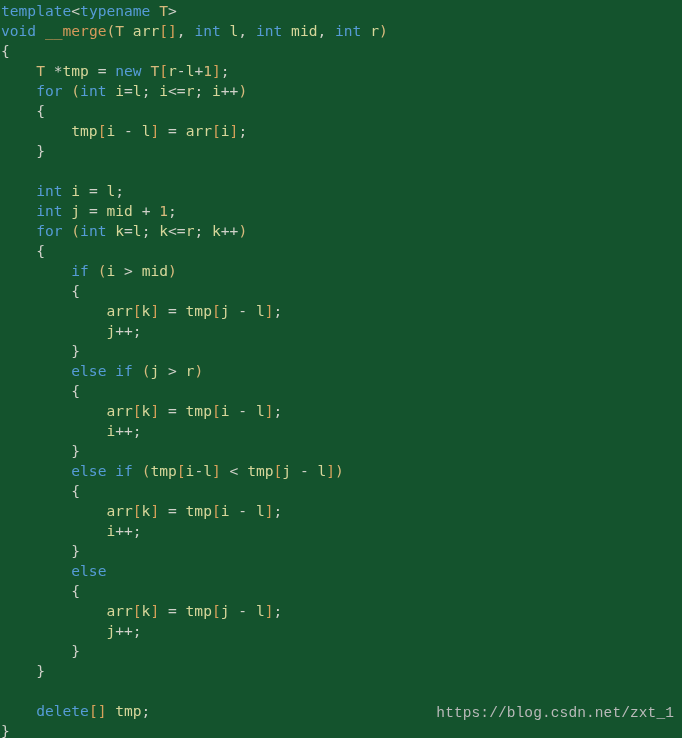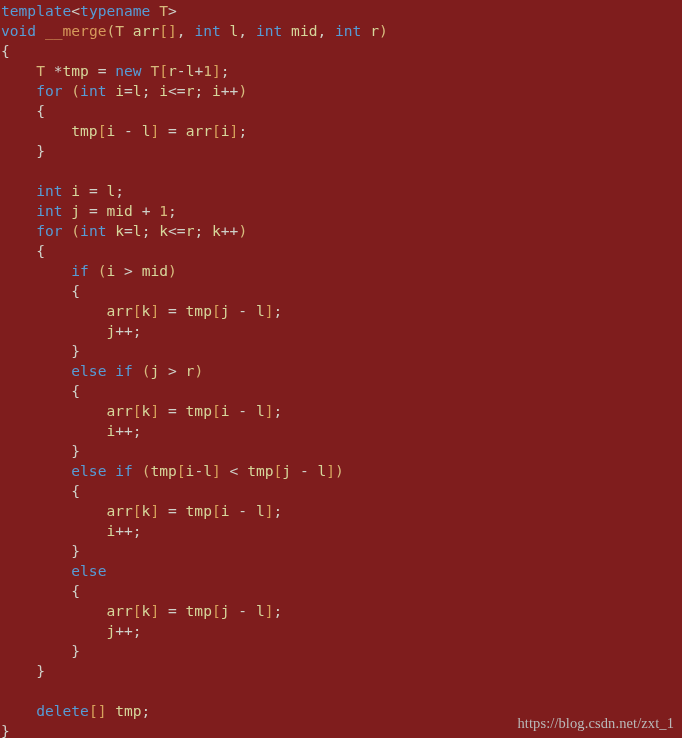--- a/index.html
+++ b/index.html
@@ -11,21 +11,21 @@
   body {
     width: 682px;
     height: 738px;
     overflow: hidden;
     font-family: "DejaVu Sans Mono", "Liberation Mono", monospace;
   }
   #code-viewer {
     position: relative;
     width: 682px;
     height: 738px;
-    background: #7f1d1d;
+    background: #14532d;
     box-sizing: border-box;
     padding: 0;
   }
   #code-block {
     position: absolute;
     top: 0;
     left: 0;
     margin: 0;
     padding: 1px 0 0 1px;
     font-family: "DejaVu Sans Mono", "Liberation Mono", monospace;
@@ -49,22 +49,22 @@
   .t-num   { color: #d7ba7d; }
   .t-brk   { color: #d7a25c; }
   .t-par   { color: #d7ba7d; }
   .t-brace { color: #cfd0c8; }
   .t-op    { color: #cfd0c8; }
   .t-pln   { color: #d4d4d4; }
 
   #watermark {
     position: absolute;
     right: 8px;
-    bottom: 6px;
-    font-family: Liberation Serif, serif;
+    bottom: 16px;
+    font-family: Liberation Mono, monospace;
     font-size: 14.5px;
     line-height: 18px;
     color: #b9b9b9;
     letter-spacing: 0.1px;
     white-space: nowrap;
     user-select: none;
   }
 </style>
 </head>
 <body>

